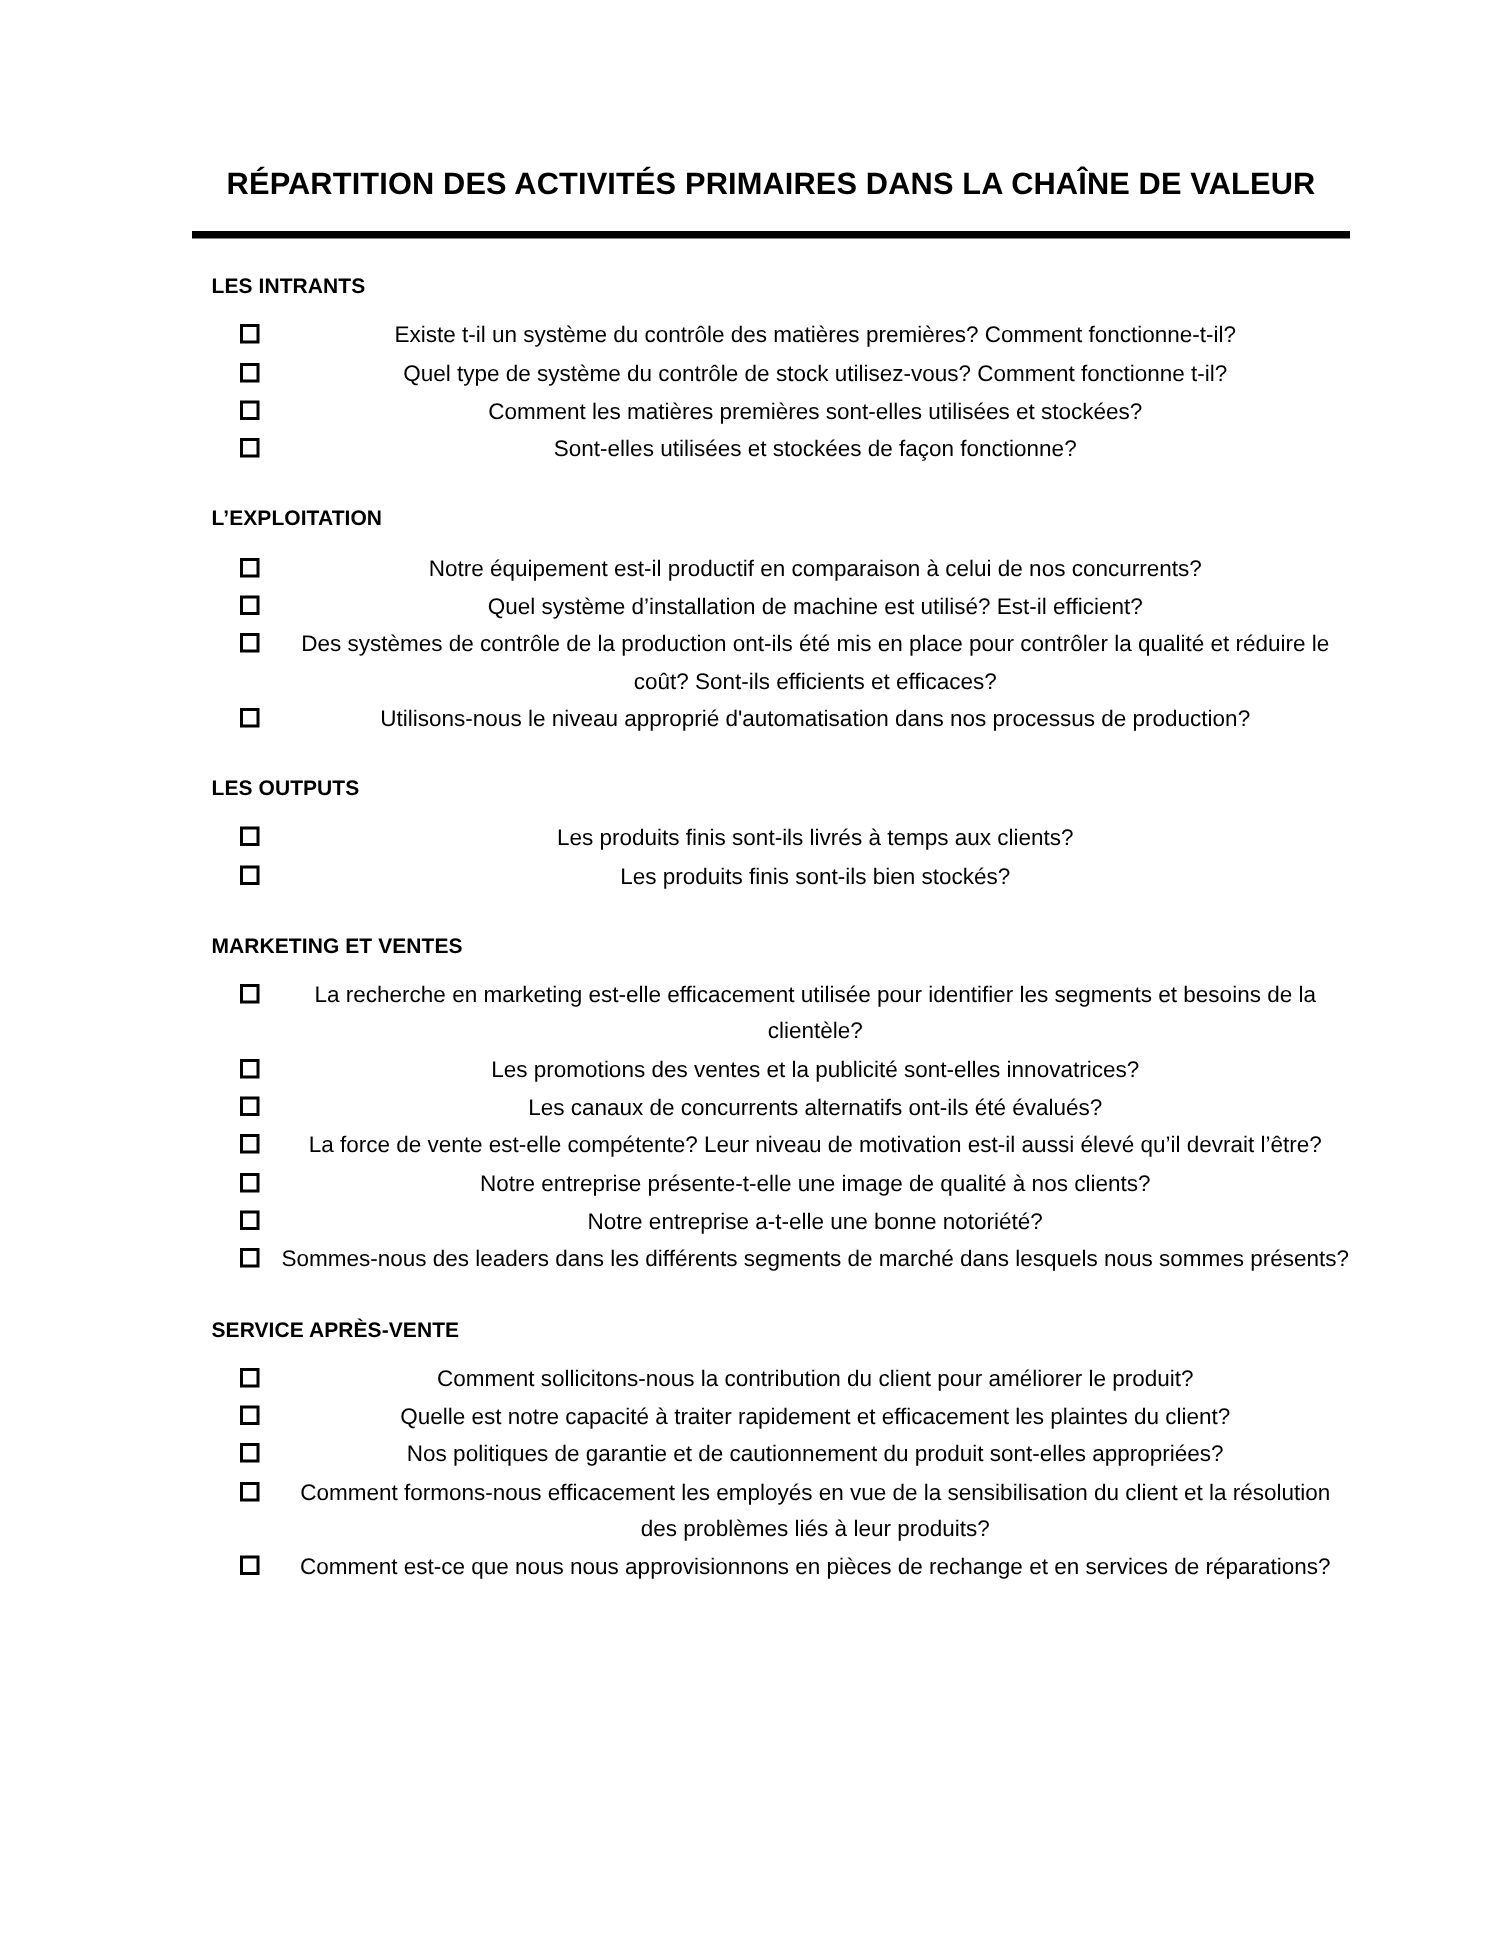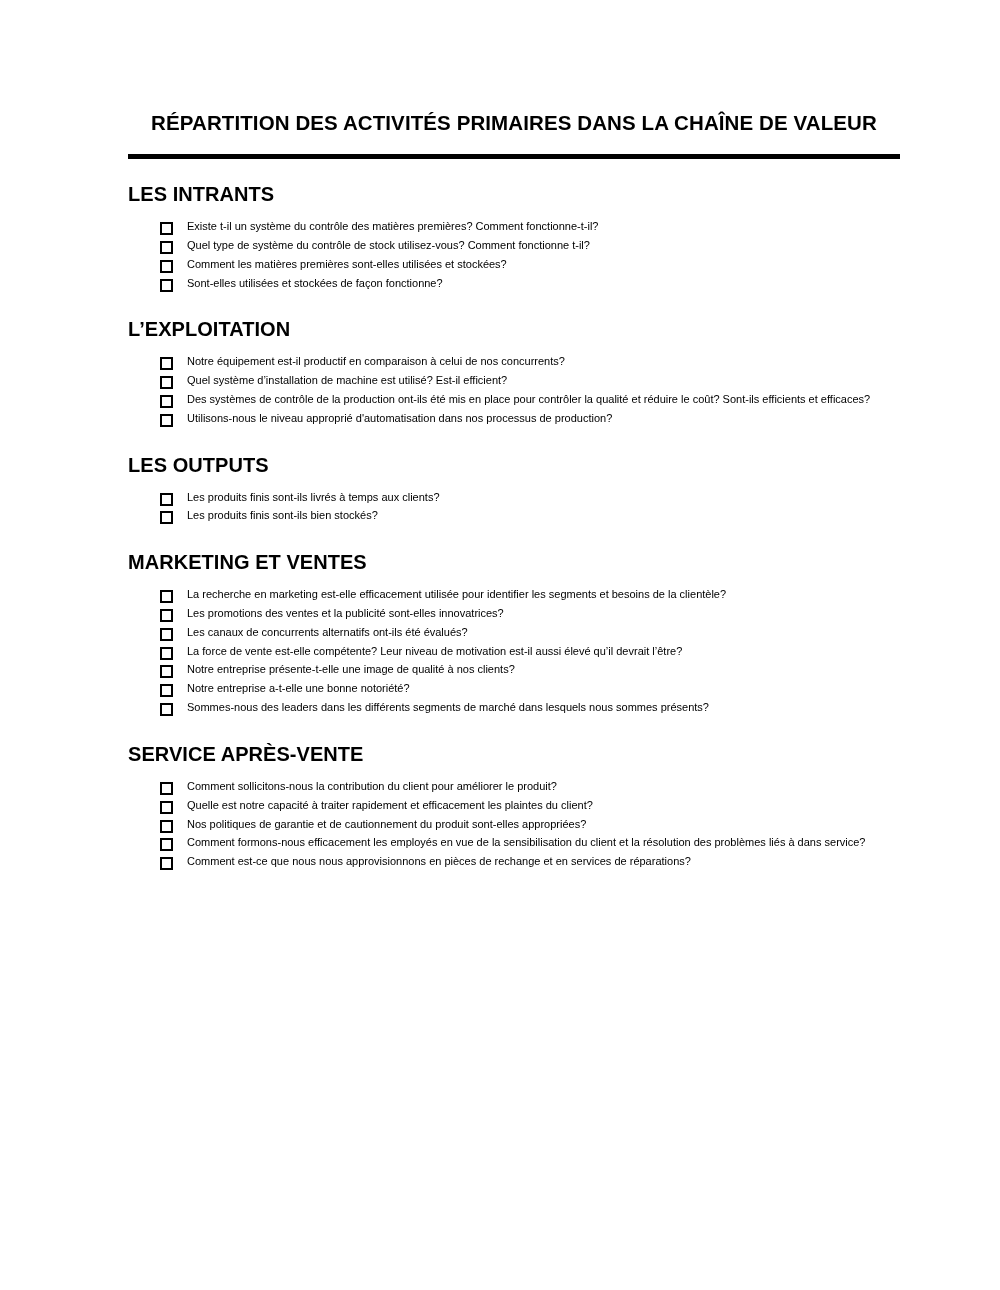--- a/index.html
+++ b/index.html
@@ -49,37 +49,38 @@
   }
 
   
   .section {
     margin-top: 24px;
   }
   .section:first-of-type {
     margin-top: 22px;
   }
   .section-title {
-    font-size: 20px;
+    font-size: 14px;
     font-weight: bold;
     line-height: 1.3;
     letter-spacing: 0.05px;
-    margin: 0;
+    margin: 13px;
   }
   .items {
     list-style: none;
     margin: 11px 0 0 0;
     padding: 0;
   }
   .item {
     position: relative;
     padding-left: 59px;
-    font-size: 11px;
+    font-size: 15px;
     line-height: 1.62;
     margin-bottom: 1px;
+    text-align: center;
   }
   .checkbox-icon {
     position: absolute;
     left: 32px;
     top: 4px;
     width: 13px;
     height: 13px;
     box-sizing: border-box;
     border: 2.2px solid #000000;
     background: #ffffff;
@@ -209,21 +210,21 @@
             <li class="item">
               <span class="checkbox-icon"></span>
               <span class="item-text">Quelle est notre capacité à traiter rapidement et efficacement les plaintes du client?</span>
             </li>
             <li class="item">
               <span class="checkbox-icon"></span>
               <span class="item-text">Nos politiques de garantie et de cautionnement du produit sont-elles appropriées?</span>
             </li>
             <li class="item">
               <span class="checkbox-icon"></span>
-              <span class="item-text">Comment formons-nous efficacement les employés en vue de la sensibilisation du client et la résolution des problèmes liés à dans service?</span>
+              <span class="item-text">Comment formons-nous efficacement les employés en vue de la sensibilisation du client et la résolution des problèmes liés à leur produits?</span>
             </li>
             <li class="item">
               <span class="checkbox-icon"></span>
               <span class="item-text">Comment est-ce que nous nous approvisionnons en pièces de rechange et en services de réparations?</span>
             </li>
           </ul>
         </div>
       </div>
 
   </div>

